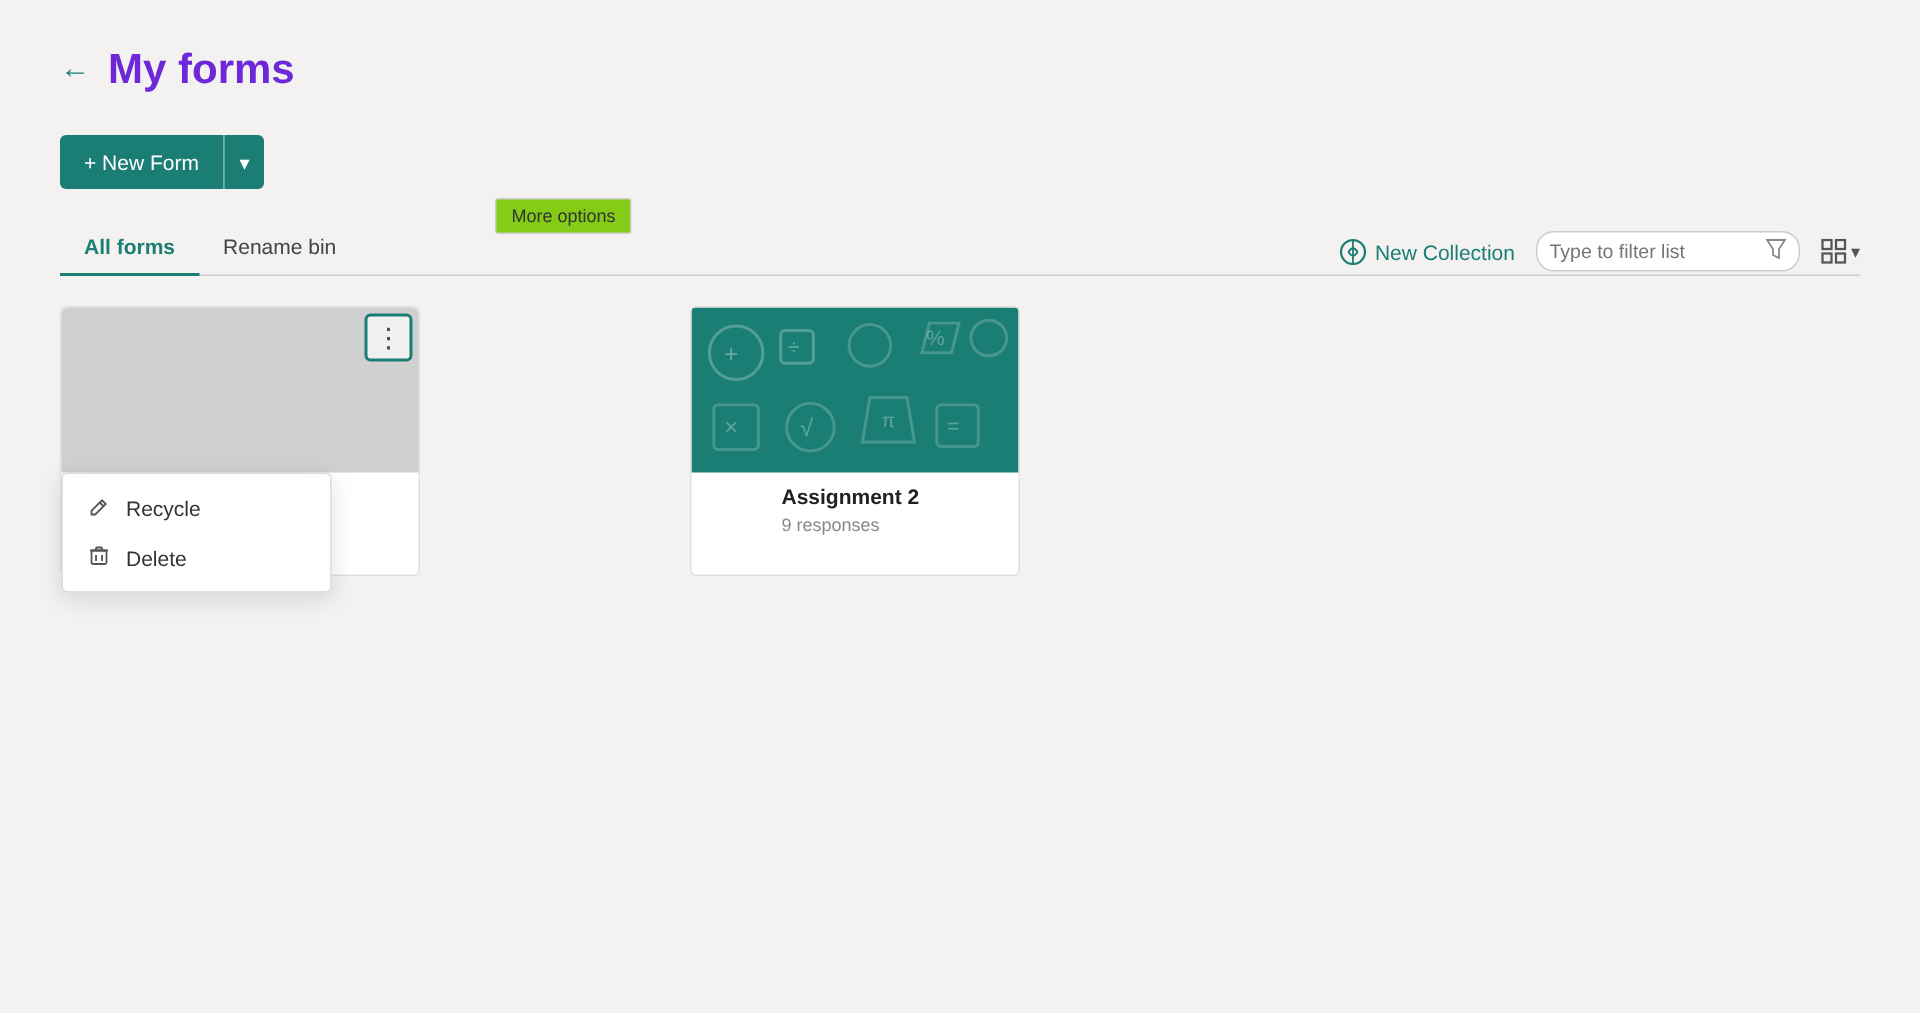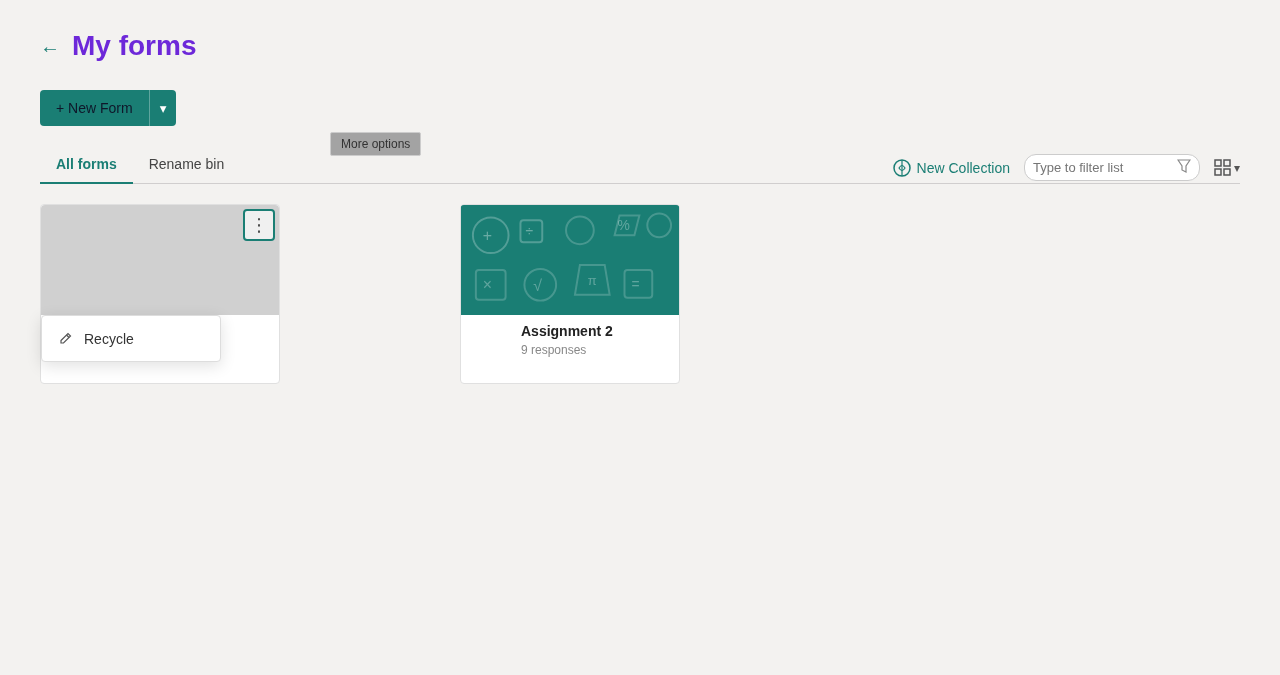--- a/index.html
+++ b/index.html
@@ -37,21 +37,21 @@
 
     .toolbar {
       display: flex;
       align-items: center;
       gap: 0;
       margin-bottom: 20px;
     }
 
     .new-form-btn {
       background: #1a7e74;
-      color: #0f172a;
+      color: #ffffff;
       border: none;
       padding: 8px 16px;
       font-size: 14px;
       font-weight: 500;
       cursor: pointer;
       display: flex;
       align-items: center;
       gap: 6px;
       border-radius: 4px 0 0 4px;
       height: 36px;
@@ -90,21 +90,21 @@
     .tab.active {
       color: #1a7e74;
       border-bottom: 2px solid #1a7e74;
       font-weight: 600;
     }
 
     .more-options-tooltip {
       position: absolute;
       left: 290px;
       top: -14px;
-      background: #a3a3a3;
+      background: #84cc16;
       border: 1px solid #ccc;
       padding: 4px 10px;
       font-size: 12px;
       color: #333;
       border-radius: 2px;
       white-space: nowrap;
       z-index: 10;
     }
 
     .content-area {
@@ -364,20 +364,34 @@
       <div class="context-menu">
         <div class="context-menu-item">
           <span class="context-menu-icon">
             <svg width="14" height="14" viewBox="0 0 14 14" fill="none">
               <path d="M2 10.5 L9 3.5 L11.5 6 L4.5 13 L2 13 Z" stroke="#555" stroke-width="1.2" fill="none"></path>
               <line x1="7.5" y1="5" x2="10" y2="7.5" stroke="#555" stroke-width="1.2"></line>
             </svg>
           </span>
           <span>Recycle</span>
         </div>
+        <div class="context-menu-item">
+          <span class="context-menu-icon">
+            <svg width="14" height="14" viewBox="0 0 14 14" fill="none">
+              <rect x="2" y="4" width="10" height="9" rx="1" stroke="#555" stroke-width="1.2" fill="none"></rect>
+              <line x1="1" y1="4" x2="13" y2="4" stroke="#555" stroke-width="1.2"></line>
+              <line x1="5" y1="4" x2="5" y2="2" stroke="#555" stroke-width="1.2"></line>
+              <line x1="9" y1="4" x2="9" y2="2" stroke="#555" stroke-width="1.2"></line>
+              <line x1="5" y1="2" x2="9" y2="2" stroke="#555" stroke-width="1.2"></line>
+              <line x1="5" y1="7" x2="5" y2="11" stroke="#555" stroke-width="1.2"></line>
+              <line x1="9" y1="7" x2="9" y2="11" stroke="#555" stroke-width="1.2"></line>
+            </svg>
+          </span>
+          <span>Delete</span>
+        </div>
       </div>
     </div>
 
     <div class="card-form" style="margin-left: 160px;">
       <div class="card-form-thumbnail">
 
         <svg class="teal-pattern" viewBox="0 0 220 110" xmlns="http://www.w3.org/2000/svg">
           <rect width="220" height="110" fill="#1a7e74"></rect>
 
           <circle cx="30" cy="30" r="18" stroke="rgba(255,255,255,0.25)" stroke-width="2" fill="none"></circle>

